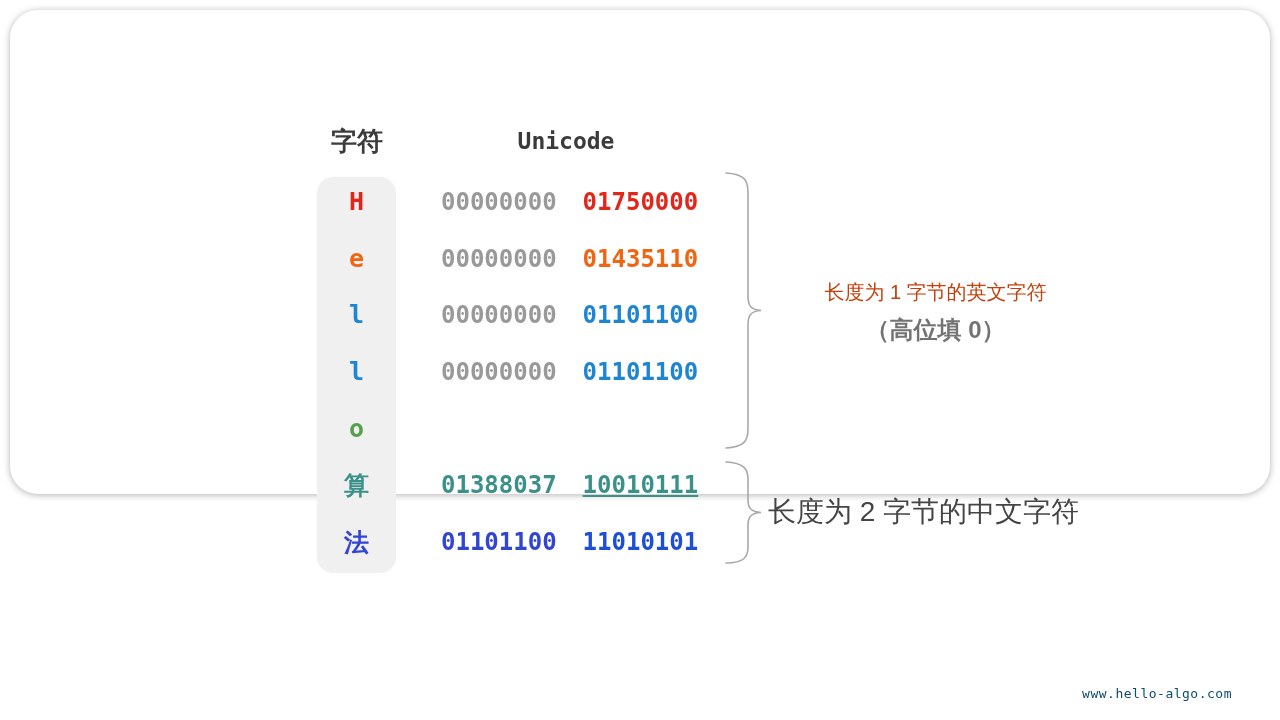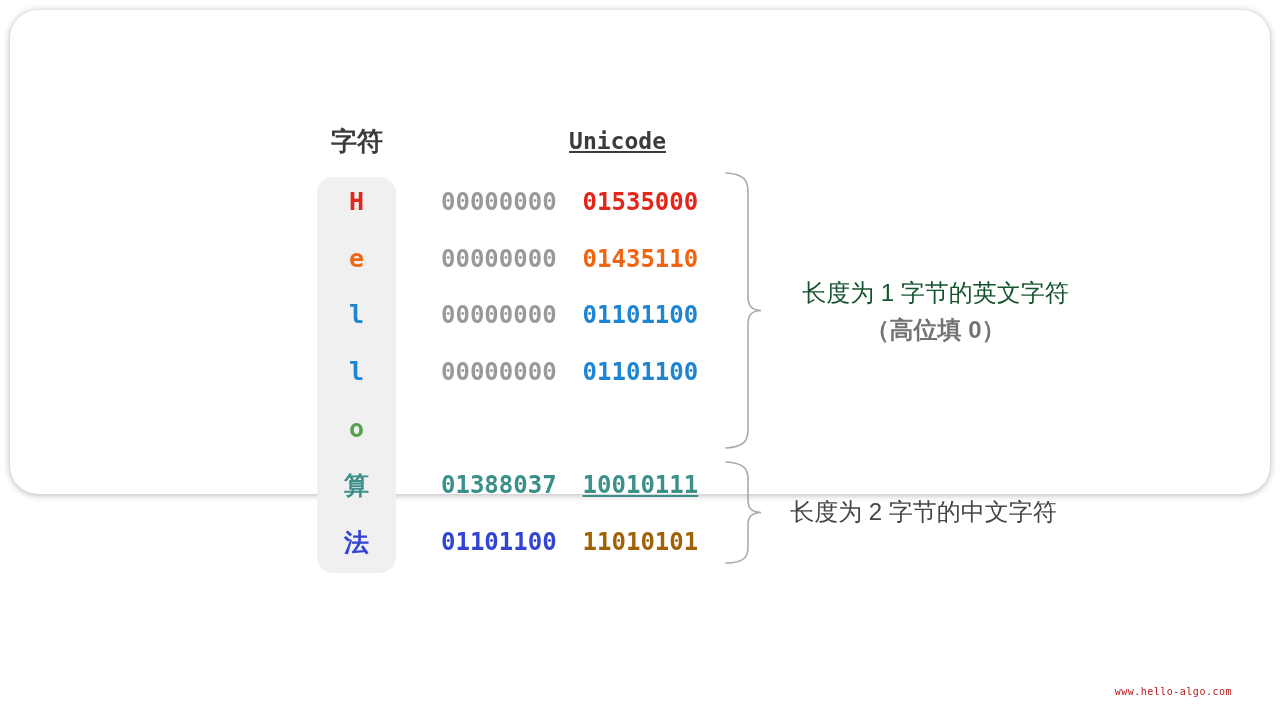--- a/index.html
+++ b/index.html
@@ -41,25 +41,24 @@
     font-weight: bold;
     color: #3b3b3b;
   }
   .col-header-unicode {
     position: absolute;
     left: 456px;
     top: 114px;
     width: 200px;
     height: 34px;
     line-height: 34px;
-    text-align: right;
+    text-align: center;
     font-size: 23px;
     font-weight: bold;
     color: #3b3b3b;
-    text-decoration: underline;
   }
   .char-column-bg {
     position: absolute;
     left: 307px;
     top: 167px;
     width: 79px;
     height: 396px;
     background: #f0f0f0;
     border-radius: 16px;
   }
@@ -98,64 +97,64 @@
     height: 420px;
   }
   .annotation-group-1 {
     position: absolute;
     left: 758px;
     top: 264px;
     width: 335px;
     text-align: center;
   }
   .annotation-group-1 .line1 {
-    font-size: 24px;
-    color: #14532d;
+    font-size: 20px;
+    color: #c2410c;
     line-height: 37px;
   }
   .annotation-group-1 .line2 {
     font-size: 24px;
     font-weight: bold;
     color: #737373;
     line-height: 37px;
   }
   .annotation-group-2 {
     position: absolute;
     left: 746px;
     top: 483px;
     width: 335px;
     text-align: center;
-    font-size: 24px;
+    font-size: 28px;
     color: #454545;
     line-height: 37px;
   }
   .watermark {
     position: absolute;
     right: 38px;
     top: 676px;
-    font-size: 10px;
-    color: #b91c1c;
+    font-size: 13px;
+    color: #0c4a6e;
     letter-spacing: 0.5px;
     text-align: center;
   }
 </style>
 </head>
 <body>
 
 <div class="stage">
   <div class="card">
 
     <div class="col-header-char">字符</div>
     <div class="col-header-unicode mono">Unicode</div>
 
     <div class="char-column-bg"></div>
 
     <div class="row" style="top:164px">
       <span class="ch mono" style="color: rgb(227, 38, 26);">H</span>
-      <span class="bin mono"><span class="byte-high" style="color: rgb(153, 153, 153);">00000000</span><span style="color: rgb(227, 38, 26);">01535000</span></span>
+      <span class="bin mono"><span class="byte-high" style="color: rgb(153, 153, 153);">00000000</span><span style="color: rgb(227, 38, 26);">01750000</span></span>
     </div>
     <div class="row" style="top:221px">
       <span class="ch mono" style="color: rgb(240, 101, 17);">e</span>
       <span class="bin mono"><span class="byte-high" style="color: rgb(153, 153, 153);">00000000</span><span style="color: rgb(240, 101, 17);">01435110</span></span>
     </div>
     <div class="row" style="top:277px">
       <span class="ch mono" style="color: rgb(30, 133, 211);">l</span>
       <span class="bin mono"><span class="byte-high" style="color: rgb(153, 153, 153);">00000000</span><span style="color: rgb(30, 133, 211);">01101100</span></span>
     </div>
     <div class="row" style="top:334px">
@@ -164,21 +163,21 @@
     </div>
     <div class="row" style="top:391px">
       <span class="ch mono" style="color: rgb(85, 160, 76);">o</span>
     </div>
     <div class="row" style="top:447px">
       <span class="ch" style="color: rgb(59, 145, 137);">算</span>
       <span class="bin mono"><span class="byte-high" style="color: rgb(59, 145, 137);">01388037</span><span style="color: rgb(59, 145, 137); text-decoration: underline;">10010111</span></span>
     </div>
     <div class="row" style="top:504px">
       <span class="ch" style="color: rgb(50, 69, 210);">法</span>
-      <span class="bin mono"><span class="byte-high" style="color: rgb(50, 69, 210);">01101100</span><span style="color: #a16207;">11010101</span></span>
+      <span class="bin mono"><span class="byte-high" style="color: rgb(50, 69, 210);">01101100</span><span style="color: #1d4ed8;">11010101</span></span>
     </div>
 
     <svg class="brace-svg" viewBox="700 150 70 420" aria-hidden="true">
       <path d="M716,163 C734,164 738,170 738,182 L738,286 C738,296 741,300 751,300.5 C741,301 738,305 738,315 L738,419 C738,431 734,437 716,438" fill="none" stroke="#a9a9a9" stroke-width="1.6" stroke-linecap="round"></path>
       <path d="M716,452 C734,453 738,459 738,469 L738,490 C738,498 741,502 751,502.5 C741,503 738,507 738,515 L738,537 C738,547 734,553 716,553" fill="none" stroke="#a9a9a9" stroke-width="1.6" stroke-linecap="round"></path>
     </svg>
 
     <div class="annotation-group-1">
       <div class="line1">长度为 1 字节的英文字符</div>
       <div class="line2">（高位填 0）</div>

